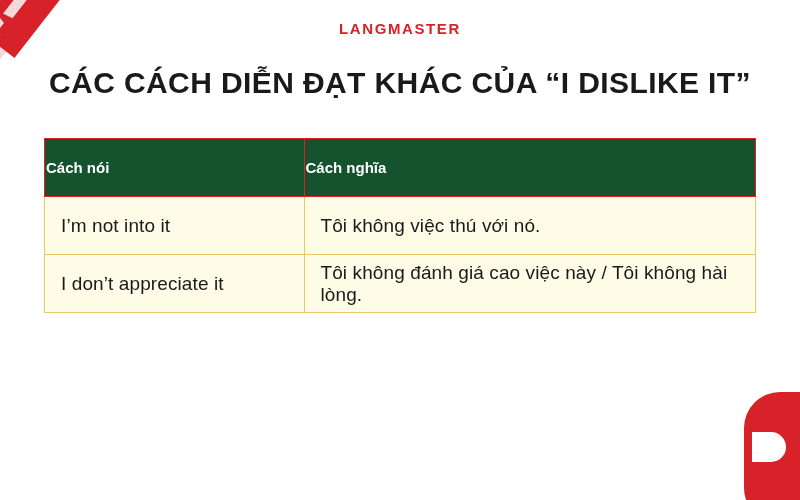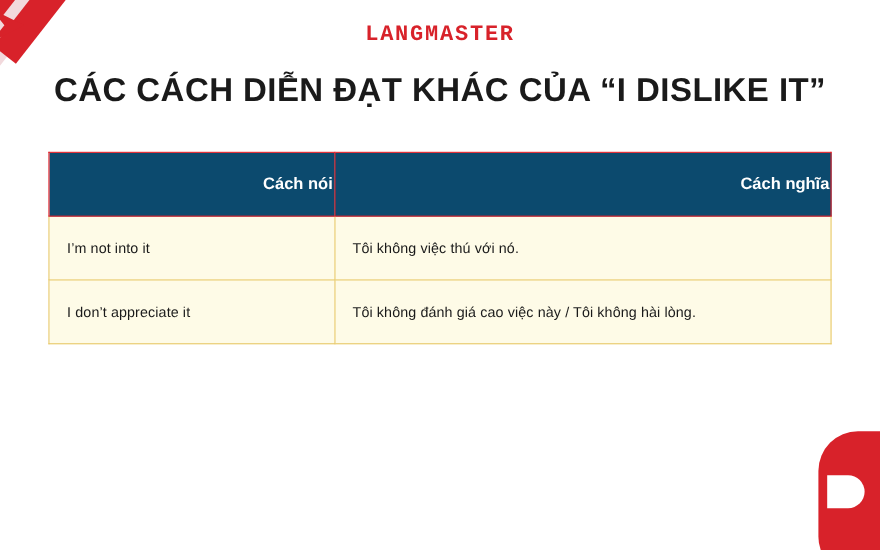--- a/index.html
+++ b/index.html
@@ -61,25 +61,25 @@
     width: 34px; height: 30px;
     background: #ffffff;
     border-radius: 0 18px 18px 0;
   }
 
   
   .brand {
     position: absolute;
     top: 20px; left: 0; right: 0;
     text-align: center;
-    font-size: 20px;
+    font-size: 15px;
     font-weight: bold;
     letter-spacing: 1.6px;
     color: #d8222a;
-    font-family: Liberation Mono, monospace;
+    font-family: Liberation Sans, sans-serif;
   }
 
   
   .title {
     position: absolute;
     top: 66px; left: 40px; right: 40px;
     text-align: center;
     font-size: 30px;
     font-weight: bold;
     letter-spacing: 0.4px;
@@ -93,33 +93,33 @@
     left: 44px;
     top: 138px;
     width: 712px;
   }
   table.phrase-table {
     width: 100%;
     border-collapse: collapse;
     table-layout: fixed;
   }
   table.phrase-table th {
-    background: #0c4a6e;
+    background: #14532d;
     color: #ffffff;
     font-size: 15px;
     font-weight: bold;
     height: 58px;
     border: 1px solid #e11f26;
-    text-align: right;
+    text-align: left;
     vertical-align: middle;
   }
   table.phrase-table td {
     background: #fefbe7;
     color: #1a1a1a;
-    font-size: 13px;
+    font-size: 19px;
     height: 58px;
     border: 1px solid #e8c96a;
     padding: 0 16px;
     vertical-align: middle;
     text-align: left;
     letter-spacing: 0.1px;
   }
   col.col-a { width: 36.5%; }
   col.col-b { width: 63.5%; }
 </style>

